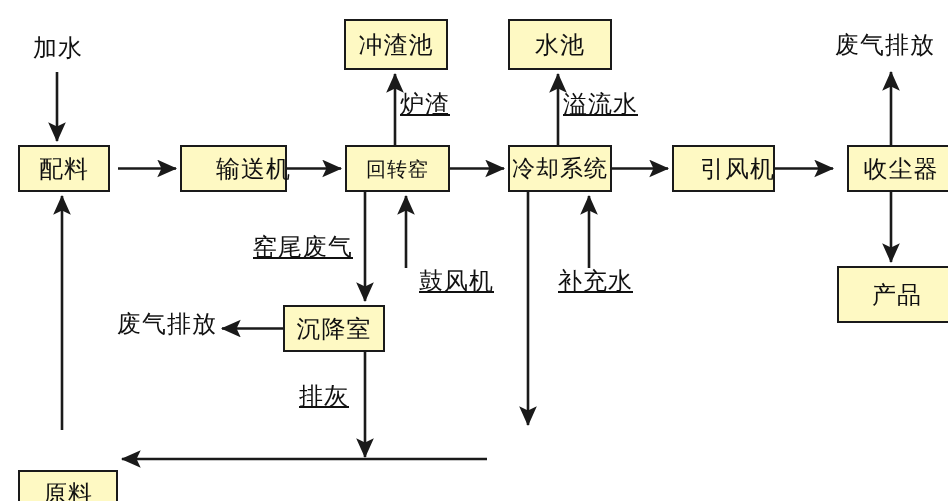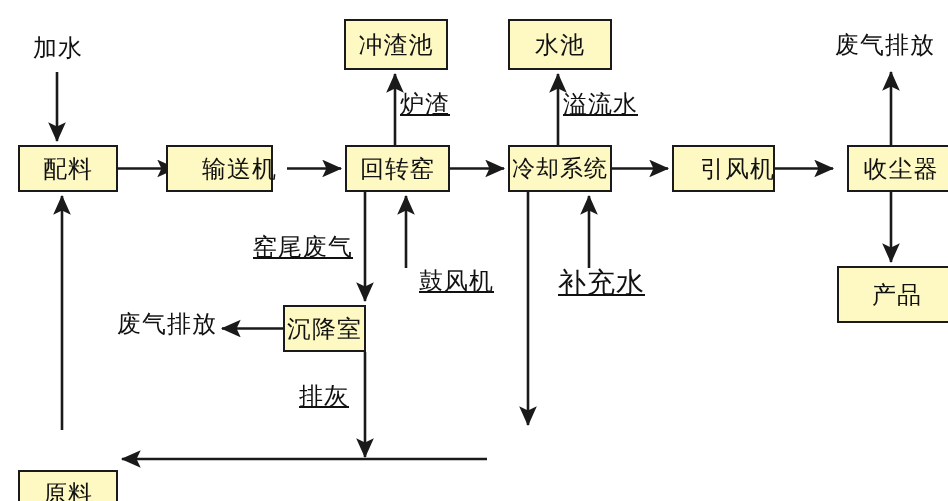--- a/index.html
+++ b/index.html
@@ -100,29 +100,29 @@
       <path d="M365,352 L365,457"></path>
 
       <path d="M528,192 L528,425"></path>
 
       <path d="M487,459 L122,459"></path>
 
       <path d="M62,430 L62,196"></path>
     </g>
   </svg>
 
-  <div class="node-box" style="left:18px; top:145px; width:100px; height:47px; font-size:24px;">
+  <div class="node-box" style="left:18px; top:145px; width:92px; height:47px; font-size:24px;">
     <span class="node-label">配料</span>
   </div>
 
-  <div class="node-box" style="left:166px; top:145px; width:107px; height:47px; font-size:24px;padding-left:40px;">
+  <div class="node-box" style="left:180px; top:145px; width:107px; height:47px; font-size:24px;padding-left:40px;">
     <span class="node-label">输送机</span>
   </div>
 
-  <div class="node-box" style="left:345px; top:145px; width:105px; height:47px; font-size:24px;">
+  <div class="node-box" style="left:345px; top:145px; width:105px; height:47px; font-size:20px;">
     <span class="node-label">回转窑</span>
   </div>
 
   <div class="node-box" style="left:508px; top:145px; width:104px; height:47px; font-size:23px;">
     <span class="node-label">冷却系统</span>
   </div>
 
   <div class="node-box" style="left:672px; top:145px; width:103px; height:47px; font-size:24px;padding-left:28px;">
     <span class="node-label">引风机</span>
   </div>
@@ -136,40 +136,40 @@
   </div>
 
   <div class="node-box" style="left:508px; top:19px; width:104px; height:51px; font-size:24px;">
     <span class="node-label">水池</span>
   </div>
 
   <div class="node-box" style="left:837px; top:266px; width:120px; height:57px; font-size:24px;">
     <span class="node-label">产品</span>
   </div>
 
-  <div class="node-box" style="left:283px; top:305px; width:83px; height:47px; font-size:24px;">
+  <div class="node-box" style="left:283px; top:305px; width:102px; height:47px; font-size:24px;">
     <span class="node-label">沉降室</span>
   </div>
 
 
   <div class="node-box" style="left:18px; top:430px; width:100px; height:47px; font-size:24px;margin-top:40px;">
     <span class="node-label">原料</span>
   </div>
 
   <div class="terminal-label" style="left:33px; top:36px; font-size:24px;">加水</div>
 
   <div class="terminal-label" style="left:835px; top:33px; font-size:24px;">废气排放</div>
 
   <div class="edge-label" style="left:400px; top:92px; font-size:24px;">炉渣</div>
 
   <div class="edge-label" style="left:563px; top:92px; font-size:24px;">溢流水</div>
 
   <div class="edge-label" style="left:253px; top:235px; font-size:24px;">窑尾废气</div>
 
   <div class="edge-label" style="left:387px; top:269px; font-size:24px;margin-left:32px;">鼓风机</div>
 
-  <div class="edge-label" style="left:558px; top:269px; font-size:28px;">补充水</div>
+  <div class="edge-label" style="left:558px; top:269px; font-size:24px;">补充水</div>
 
   <div class="terminal-label" style="left:117px; top:312px; font-size:24px;">废气排放</div>
 
   <div class="edge-label" style="left:299px; top:384px; font-size:24px;">排灰</div>
 
 </div>
 
 </body></html>

